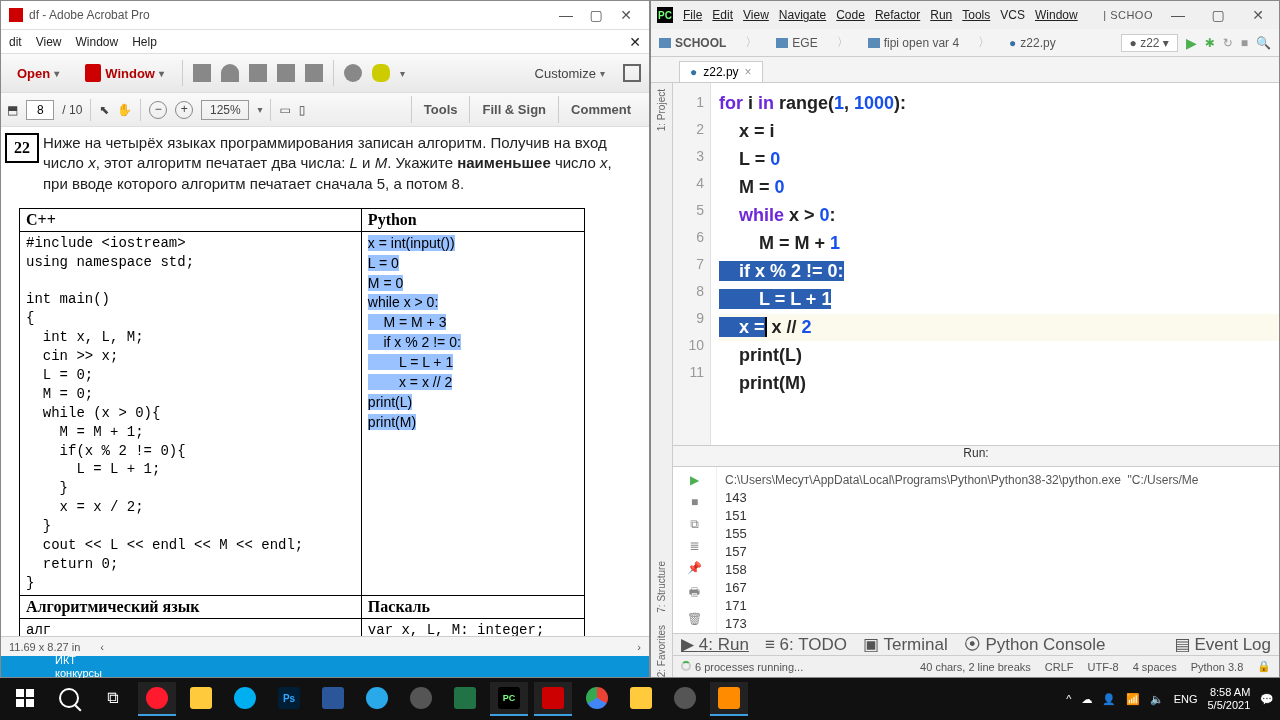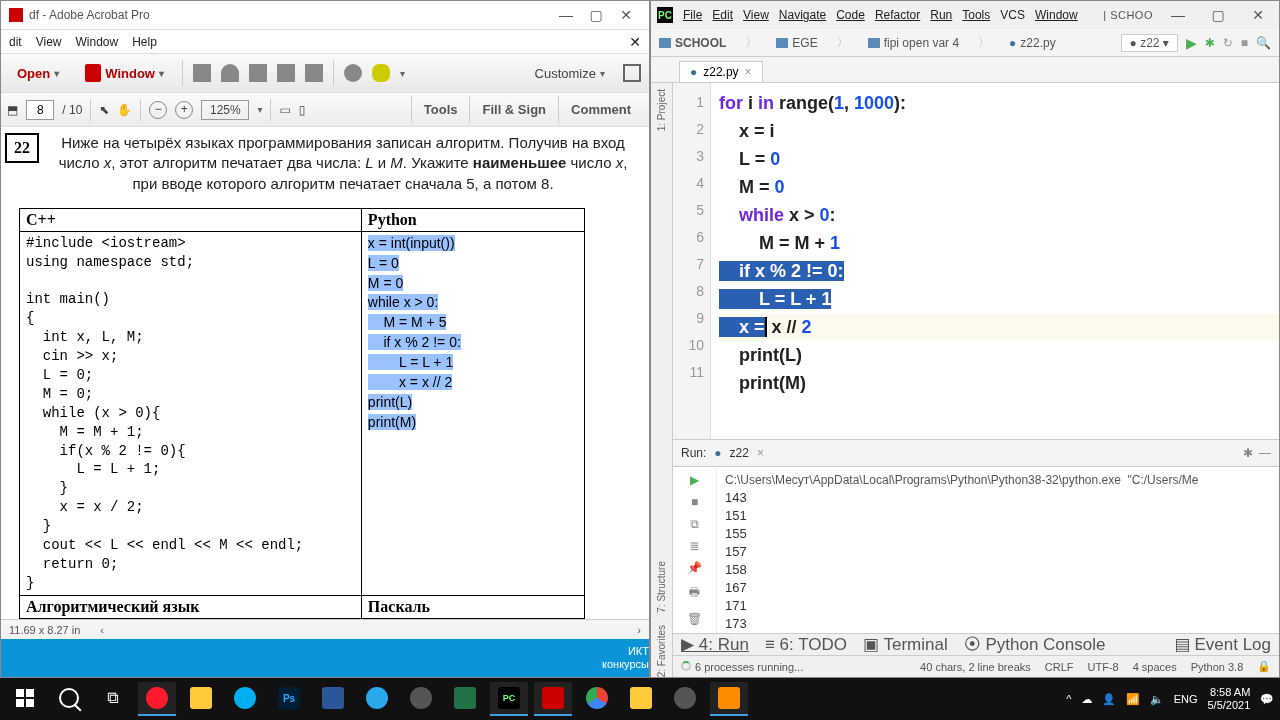--- a/index.html
+++ b/index.html
@@ -16,28 +16,28 @@
 .acro-btn.red { color: #b20000; font-weight: 600; }
 .chev { font-size: 10px; color: #666; }
 .icon16 { width: 18px; height: 18px; display: inline-block; }
 .acro-toolbar2 { height: 34px; display: flex; align-items: center; gap: 8px; padding: 0 6px; border-bottom: 1px solid #ddd; background: linear-gradient(#fafafa,#ececec); font-size: 12px; color: #444; }
 .pagefield { width: 28px; height: 20px; border: 1px solid #999; text-align: center; font-size: 12px; }
 .zoomsel { width: 48px; height: 20px; border: 1px solid #999; font-size: 12px; text-align: center; display:inline-flex;align-items:center;justify-content:center;}
 .tabstrip { margin-left: auto; display: flex; gap: 0; }
 .tabstrip .tab { padding: 6px 12px; font-size: 13px; color: #555; font-weight: 600; border-left: 1px solid #ccc; }
 .acro-doc { flex: 1; background: #fff; overflow: hidden; position: relative; padding: 6px 18px 0 18px; }
 .qnum { position: absolute; left: 4px; top: 6px; width: 34px; border: 2px solid #000; text-align: center; font: bold 16px "Times New Roman"; padding: 4px 0; }
-.qtext { margin-left: 36px; font: 15px/1.35 "Times New Roman", serif; color: #222; text-align: center; }
+.qtext { margin-left: 24px; font: 15px/1.35 "Times New Roman", serif; color: #222; }
 .qtext b { font-weight: bold; }
 .code-table { margin-top: 14px; border: 1.5px solid #000; width: 566px; border-collapse: collapse; }
 .code-table td { border: 1.5px solid #000; vertical-align: top; padding: 2px 6px; font: 14px/1.35 "Courier New", monospace; white-space: pre; }
 .code-table td.hdr { font: bold 16px "Times New Roman"; padding: 2px 6px; }
 .hlblue { background: #99c2ff; }
 .acro-status { height: 20px; background: #f4f4f4; border-top: 1px solid #ccc; display: flex; align-items: center; font-size: 11px; color: #555; padding: 0 8px; gap: 20px; }
-.acro-bluebar { height: 38px; background: #0b95d8; display: flex; flex-direction: column; align-items: flex-end; justify-content: center; padding-left: 54px; color: #fff; font-size: 11px; line-height: 1.15; }
+.acro-bluebar { height: 21px; background: #0b95d8; display: flex; flex-direction: column; align-items: flex-start; justify-content: center; padding-left: 54px; color: #fff; font-size: 11px; line-height: 1.15; }
 
 
 .pyc { position: absolute; left: 650px; top: 0; width: 630px; height: 678px; background: #f2f2f2; border: 1px solid #888; display: flex; flex-direction: column; }
 .pyc-menubar { height: 28px; background: #f0f0f0; display: flex; align-items: center; gap: 10px; padding: 0 6px; font-size: 12px; color: #222; }
 .pyc-menubar .proj { margin-left: auto; color: #555; font-size: 11px; letter-spacing: 0.5px; }
 .pyc-menubar .winbtn { width: 30px; text-align: center; color: #555; font-size: 14px; }
 .pyc-crumbs { height: 28px; background: #f4f4f4; border-bottom: 1px solid #ccc; display: flex; align-items: center; padding: 0 8px; font-size: 12px; color: #555; gap: 19px; }
 .crumb { display: inline-flex; align-items: center; gap: 4px; }
 .folder-ic { width: 12px; height: 10px; background: #5a8ab8; display: inline-block; }
 .pyc-crumbs .sep { color: #aaa; }
@@ -55,21 +55,21 @@
 .editor { flex: 1; display: flex; background: #fff; overflow: hidden; position: relative; }
 .gutter { width: 38px; background: #f4f4f4; border-right: 1px solid #e0e0e0; text-align: right; padding: 6px 6px 0 0; font: 14px/27px "JetBrains Mono", Consolas, monospace; color: #999; }
 .codearea { flex: 1; padding: 6px 0 0 8px; font: bold 18px/27px "JetBrains Mono", Consolas, monospace; color: #222; white-space: pre; position: relative; }
 .kw { color: #6d28d9; }
 .num { color: #1750eb; }
 .sel { background: #2b5fb1; color: #fff; }
 .sel .kw, .sel .num { color: #fff; }
 .curline { background: #fcfaed; display: inline-block; width: 100%; }
 .cursor { border-left: 2px solid #000; }
 .context { height: 22px; background: #fff; border-top: 1px solid #e0e0e0; padding: 2px 10px 0 98px; font: italic 12px sans-serif; color: #888; }
-.runhdr { height: 28px; background: #f4f4f4; border-top: 1px solid #ccc; border-bottom: 1px solid #ccc; display: flex; align-items: center; padding: 0 8px; font-size: 12px; color: #333; gap: 8px; }
+.runhdr { height: 22px; background: #f4f4f4; border-top: 1px solid #ccc; border-bottom: 1px solid #ccc; display: flex; align-items: center; padding: 0 8px; font-size: 12px; color: #333; gap: 8px; flex-direction: column; }
 .runhdr .right { margin-left: auto; display: flex; gap: 6px; color: #888; }
 .console { height: 166px; background: #fff; display: flex; }
 .console-tools { width: 44px; display: flex; flex-direction: column; align-items: center; gap: 8px; padding-top: 6px; color: #6a6; font-size: 12px; border-right: 1px solid #eee; }
 .console-tools .g { color: #888; }
 .console-out { flex: 1; padding: 4px 8px; font: 13px/18px Consolas, monospace; color: #333; overflow: hidden; white-space: pre; }
 .console-path { color: #555; font-size: 12px; }
 .pyc-bottabs { height: 22px; background: #f0f0f0; border-top: 1px solid #ccc; display: flex; align-items: center; gap: 16px; padding: 0 8px; font-size: 17px; color: #555; }
 .pyc-bottabs .run { text-decoration: underline; }
 .pyc-bottabs .right { margin-left: auto; display: flex; align-items: center; gap: 4px; }
 .pyc-status { height: 22px; background: #f0f0f0; border-top: 1px solid #ccc; display: flex; align-items: center; gap: 14px; padding: 0 8px; font-size: 11px; color: #555; }
@@ -185,21 +185,21 @@
     }
     x = x / 2;
   }
   cout &lt;&lt; L &lt;&lt; endl &lt;&lt; M &lt;&lt; endl;
   return 0;
 }</td>
         <td><span class="hlblue">x = int(input())</span>
 <span class="hlblue">L = 0</span>
 <span class="hlblue">M = 0</span>
 <span class="hlblue">while x &gt; 0:</span>
-<span class="hlblue">    M = M + 5</span>
+<span class="hlblue">    M = M + 3</span>
 <span class="hlblue">    if x % 2 != 0:</span>
 <span class="hlblue">        L = L + 1</span>
 <span class="hlblue">        x = x // 2</span>
 <span class="hlblue">print(L)</span>
 <span class="hlblue">print(M)</span></td>
       </tr>
       <tr>
             <td class="hdr">Алгоритмический язык</td>
             <td class="hdr">Паскаль</td>
           </tr>

